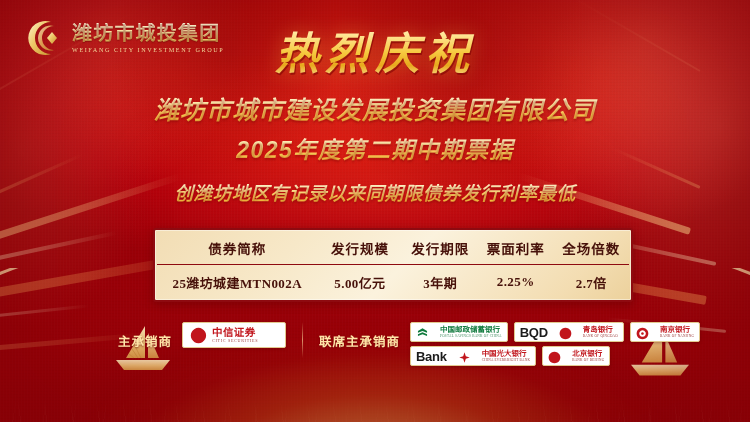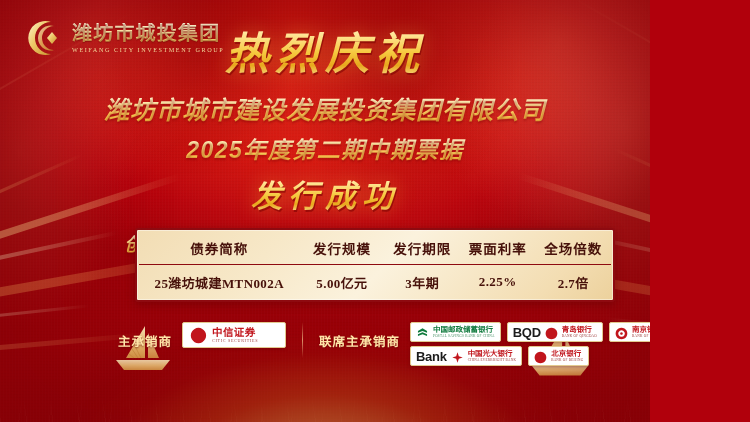--- a/index.html
+++ b/index.html
@@ -6,21 +6,21 @@
   * { margin:0; padding:0; box-sizing:border-box; }
   html,body { width:750px; height:422px; overflow:hidden; }
   body {
     font-family:"Liberation Serif", serif;
     background:#b1000c;
   }
 
   
   .stage {
     position:relative;
-    width:650px; height:422px;
+    width:750px; height:422px;
     overflow:hidden;
     background:
       radial-gradient(ellipse 62% 48% at 50% 18%, #e02418 0%, #cf120e 42%, #b3000b 72%, #9b0008 100%);
   }
 
   
   .silk { position:absolute; inset:0; pointer-events:none; }
   .silk-a {
     background:
       radial-gradient(ellipse 38% 70% at 86% 10%, rgba(255,110,80,0.38) 0%, rgba(255,90,60,0.0) 62%),
@@ -160,21 +160,21 @@
     -webkit-background-clip:text; background-clip:text; color:transparent;
     text-shadow:0 2px 2px rgba(110,0,0,0.30);
     font-style:italic;
   }
   .line-company { font-size:25px; letter-spacing:1px; margin-top:8px; }
   .line-issue   { font-size:23px; letter-spacing:1.5px; margin-top:5px; }
   .line-record  { font-size:18.5px; letter-spacing:0.6px; margin-top:14px; }
 
   
   .table-frame {
-    position:absolute; left:135px; top:228px; width:480px; height:74px;
+    position:absolute; left:153px; top:228px; width:480px; height:74px;
     z-index:7;
     border:2px solid #8e0a10;
     border-radius:3px;
     background:linear-gradient(135deg,#f2ddb4 0%,#f7e8c8 28%,#fbf2dd 52%,#f3ddb2 86%,#ecd19c 100%);
     box-shadow:0 2px 9px rgba(90,0,0,0.45), inset 0 0 0 1px rgba(255,255,255,0.45);
     padding:2px;
   }
   table { width:100%; height:100%; border-collapse:collapse; table-layout:fixed; }
   th, td {
     text-align:center; vertical-align:middle;
@@ -202,21 +202,21 @@
     width:1px; height:36px; margin:0 6px;
     background:linear-gradient(180deg, rgba(255,220,160,0) 0%, rgba(255,220,160,0.65) 50%, rgba(255,220,160,0) 100%);
   }
   .logo-grid { display:flex; flex-direction:column; gap:4px; }
   .logo-row  { display:flex; gap:6px; }
   .bank-card {
     background:#ffffff;
     border:1px solid #e2c98e;
     border-radius:2px;
     height:20px;
-    display:flex; align-items:center; gap:4px;
+    display:flex; align-items:center; gap:11px;
     padding:0 5px;
     box-shadow:0 1px 3px rgba(80,0,0,0.35);
   }
   .bk-mark { width:13px; height:13px; flex:0 0 13px; }
   .bk-txt { display:flex; flex-direction:column; line-height:1; }
   .bk-cn { font-family:"Liberation Sans", sans-serif; font-size:7.5px; font-weight:bold; color:#c1151c; white-space:nowrap; }
   .bk-cn.green { color:#0f7a3d; }
   .bk-en { font-family:"Liberation Serif", serif; font-size:3.4px; letter-spacing:0.25px; color:#9b3a3a; white-space:nowrap; margin-top:1px; }
   .bk-en.green { color:#3f8a5f; }
   .bqd {
@@ -306,21 +306,20 @@
     <span class="logo-text">
       <span class="logo-cn">潍坊市城投集团</span>
       <span class="logo-en">WEIFANG CITY INVESTMENT GROUP</span>
     </span>
   </div>
 
   <div class="headline">
     <div class="calli line-celebrate">热烈庆祝</div>
     <div class="line-company">潍坊市城市建设发展投资集团有限公司</div>
     <div class="line-issue">2025年度第二期中期票据</div>
-    <div class="calli line-success">发行成功</div>
     <div class="line-record">创潍坊地区有记录以来同期限债券发行利率最低</div>
   </div>
 
   <div class="table-frame">
     <table>
       <colgroup>
           <col class="c1">
           <col class="c2">
           <col class="c3">
           <col class="c4">

